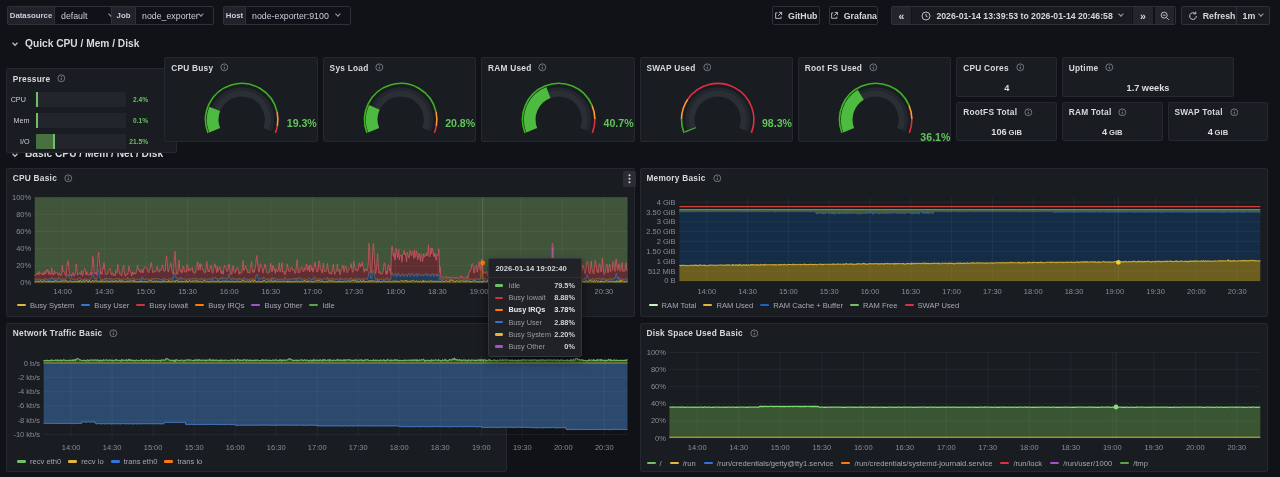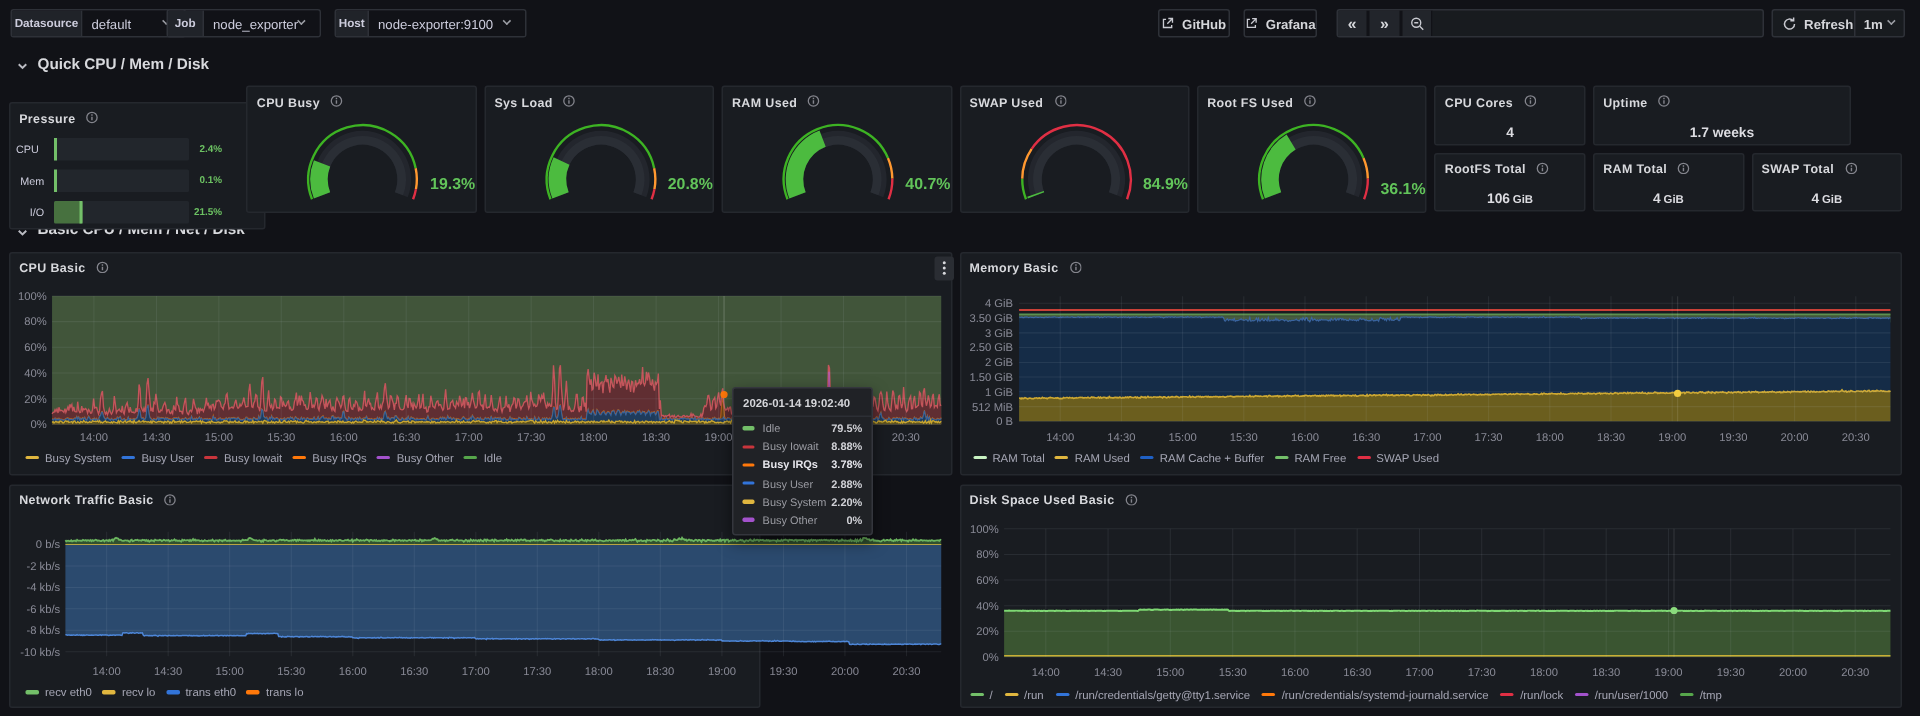--- a/index.html
+++ b/index.html
@@ -39,20 +39,28 @@
 <div class="btn abs" style="left:771.5px;top:6px;height:19px;width:48.5px;justify-content:center"><svg width="9" height="9" viewBox="0 0 12 12" style="position:relative;margin-right:5px">
       <path d="M4.5 2.5 H2.2 V9.8 H9.5 V7.5" fill="none" stroke="#c9cad1" stroke-width="1.2"></path>
       <path d="M6.5 1.8 H10.2 V5.5 M10 2 L5.6 6.4" fill="none" stroke="#c9cad1" stroke-width="1.2"></path>
     </svg>GitHub</div>
 <div class="btn abs" style="left:829px;top:6px;height:19px;width:49px;justify-content:center"><svg width="9" height="9" viewBox="0 0 12 12" style="position:relative;margin-right:5px">
       <path d="M4.5 2.5 H2.2 V9.8 H9.5 V7.5" fill="none" stroke="#c9cad1" stroke-width="1.2"></path>
       <path d="M6.5 1.8 H10.2 V5.5 M10 2 L5.6 6.4" fill="none" stroke="#c9cad1" stroke-width="1.2"></path>
     </svg>Grafana</div>
 <div class="tgrp abs" style="left:891px;top:6px;height:19px;width:285px">
 <div class="tcell tbtn" style="width:20px;justify-content:center;padding:0;font-size:10.5px;font-weight:700">«</div>
+<div class="tcell" style="background:#181b1f;flex:1;justify-content:center;padding:0 4px">
+      <svg width="10" height="10" viewBox="0 0 12 12" style="position:relative;margin-right:5px">
+        <circle cx="6" cy="6" r="4.8" fill="none" stroke="#c9cad1" stroke-width="1.1"></circle>
+        <path d="M6 3.4 V6.2 L7.8 7.2" fill="none" stroke="#c9cad1" stroke-width="1.1"></path>
+      </svg>
+      <span style="font-weight:600;font-size:8.7px">2026-01-14 13:39:53 to 2026-01-14 20:46:58</span>
+      <span class="chev" style="margin-left:6px"></span>
+    </div>
 <div class="tcell tbtn" style="width:22px;justify-content:center;padding:0;font-size:10.5px;font-weight:700;border-left:1px solid #111217">»</div>
 <div class="tcell tbtn" style="width:21px;justify-content:center;padding:0;border-left:1px solid #111217">
       <svg width="10" height="10" viewBox="0 0 12 12" style="position:relative">
         <circle cx="5" cy="5" r="3.6" fill="none" stroke="#c9cad1" stroke-width="1.1"></circle>
         <path d="M3.4 5 H6.6 M7.8 7.8 L10.6 10.6" fill="none" stroke="#c9cad1" stroke-width="1.1"></path>
       </svg>
     </div>
 </div>
 <div class="tgrp abs" style="left:1180.5px;top:6px;height:19px;width:89.5px">
 <div class="tcell" style="font-weight:600;width:54px;justify-content:flex-end;padding:0"><svg width="10" height="10" viewBox="0 0 12 12" style="position:relative;margin-right:5px">
@@ -138,36 +146,36 @@
         <path d="M5 4.4 V7.2 M5 2.6 V3.6" stroke="#84858d" stroke-width="1.1"></path>
       </svg></div>
     <svg width="153.39999999999998" height="84.5" viewBox="0 0 153.39999999999998 84.5">
       <path d="M46.55 73.47 A32.4 32.4 0 1 1 106.85 73.47 L98.29 70.10 A23.2 23.2 0 1 0 55.11 70.10 Z" fill="#23262d"></path>
       <path d="M49.72 72.23 A29.0 29.0 0 1 1 103.68 72.23 L98.29 70.10 A23.2 23.2 0 1 0 55.11 70.10 Z" fill="#2a2e35"></path>
       <path d="M44.23 74.39 A34.9 34.9 0 0 1 43.80 73.25 L54.83 69.34 A23.2 23.2 0 0 0 55.11 70.10 Z" fill="#4cbb3f"></path>
       <path d="M43.02 74.87 A36.2 36.2 0 0 1 40.50 61.09" fill="none" stroke="#3db323" stroke-width="1.6"></path>
       <path d="M40.50 61.09 A36.2 36.2 0 0 1 46.78 41.23" fill="none" stroke="#ff9830" stroke-width="1.6"></path>
       <path d="M46.78 41.23 A36.2 36.2 0 0 1 110.38 74.87" fill="none" stroke="#e02f44" stroke-width="1.6"></path>
     </svg>
-    <div class="gv" style="left:0;right:0;top:59px">84.9%</div>
+    <div class="gv" style="left:0;right:0;top:59px">98.3%</div>
   </div>
 <div class="panel" style="left:798.0px;top:57px;width:153.39999999999998px;height:84.5px">
     <div class="ptitle">Root FS Used<svg width="8.6" height="8.6" viewBox="0 0 10 10">
         <circle cx="5" cy="5" r="4" fill="none" stroke="#84858d" stroke-width="1"></circle>
         <path d="M5 4.4 V7.2 M5 2.6 V3.6" stroke="#84858d" stroke-width="1.1"></path>
       </svg></div>
     <svg width="153.39999999999998" height="84.5" viewBox="0 0 153.39999999999998 84.5">
       <path d="M46.55 73.47 A32.4 32.4 0 1 1 106.85 73.47 L98.29 70.10 A23.2 23.2 0 1 0 55.11 70.10 Z" fill="#23262d"></path>
       <path d="M49.72 72.23 A29.0 29.0 0 1 1 103.68 72.23 L98.29 70.10 A23.2 23.2 0 1 0 55.11 70.10 Z" fill="#2a2e35"></path>
       <path d="M44.23 74.39 A34.9 34.9 0 0 1 58.73 31.68 L64.75 41.71 A23.2 23.2 0 0 0 55.11 70.10 Z" fill="#4cbb3f"></path>
       <path d="M43.02 74.87 A36.2 36.2 0 0 1 110.00 47.40" fill="none" stroke="#3db323" stroke-width="1.6"></path>
       <path d="M110.00 47.40 A36.2 36.2 0 0 1 112.90 61.09" fill="none" stroke="#ff9830" stroke-width="1.6"></path>
       <path d="M112.90 61.09 A36.2 36.2 0 0 1 110.38 74.87" fill="none" stroke="#e02f44" stroke-width="1.6"></path>
     </svg>
-    <div class="gv" style="left:0;right:0;top:62px">36.1%</div>
+    <div class="gv" style="left:0;right:0;top:73px">36.1%</div>
   </div>
 <div class="panel" style="left:956.4px;top:57px;width:100.6px;height:39.5px">
     <div class="ptitle">CPU Cores<svg width="8.6" height="8.6" viewBox="0 0 10 10">
         <circle cx="5" cy="5" r="4" fill="none" stroke="#84858d" stroke-width="1"></circle>
         <path d="M5 4.4 V7.2 M5 2.6 V3.6" stroke="#84858d" stroke-width="1.1"></path>
       </svg></div>
     <div class="statv" style="left:0;right:0;top:24.5px">4</div>
   </div>
 <div class="panel" style="left:1062.0px;top:57px;width:172px;height:39.5px">
     <div class="ptitle">Uptime<svg width="8.6" height="8.6" viewBox="0 0 10 10">

